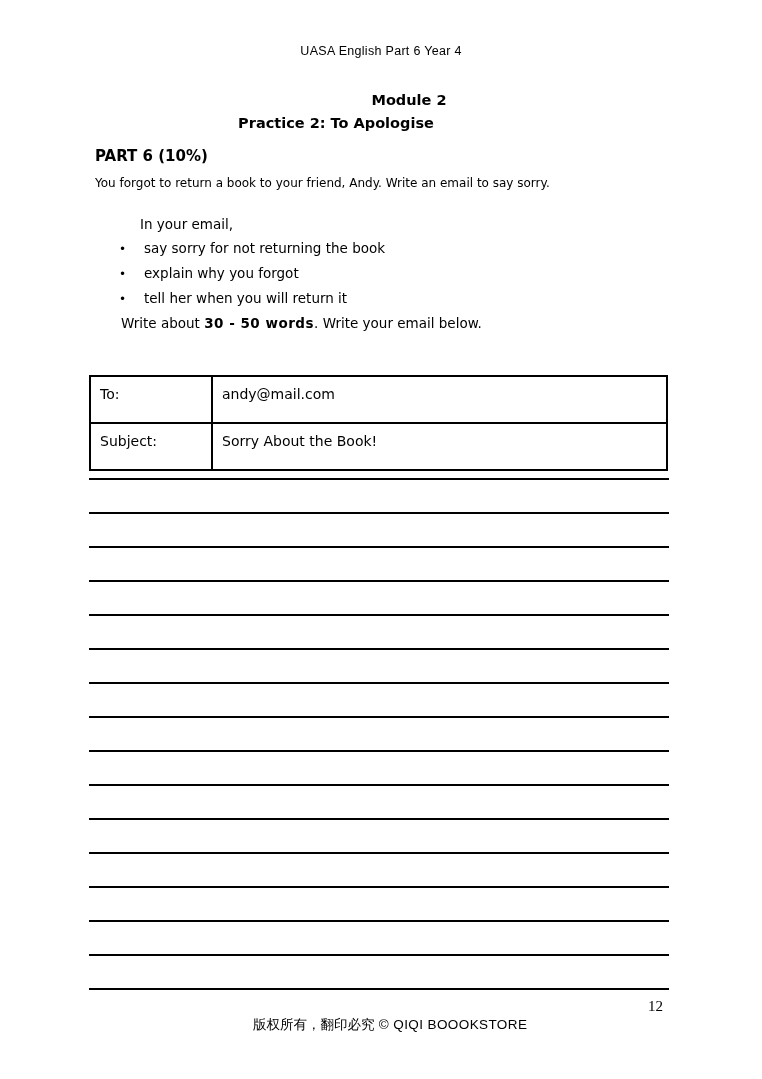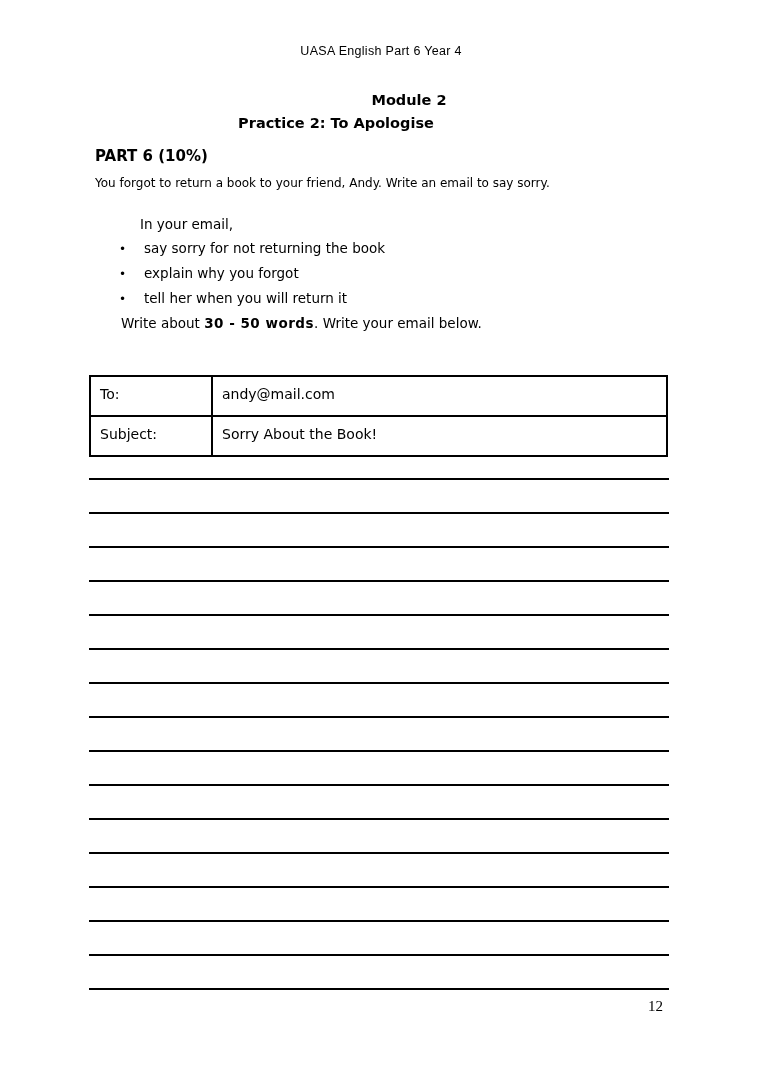--- a/index.html
+++ b/index.html
@@ -109,21 +109,21 @@
     position: absolute;
     top: 375px;
     left: 89px;
     width: 579px;
     border-collapse: collapse;
     table-layout: fixed;
   }
   .email-table td {
     border: 2px solid #000000;
     font-size: 14px;
-    padding: 0 0 5px 9px;
+    padding: 0 0 12px 9px;
     height: 33px;
     vertical-align: middle;
     white-space: nowrap;
     overflow: hidden;
   }
   .email-table td.label-cell {
     width: 111px;
   }
   .writing-lines {
     position: absolute;
@@ -224,14 +224,15 @@
       <div class="writing-line" style="top: 340px;"></div>
       <div class="writing-line" style="top: 374px;"></div>
       <div class="writing-line" style="top: 408px;"></div>
       <div class="writing-line" style="top: 442px;"></div>
       <div class="writing-line" style="top: 476px;"></div>
       <div class="writing-line" style="top: 510px;"></div>
     </div>
 
   <div class="page-number">12</div>
 
+  <div class="footer-copyright"><span class="footer-cjk">版权所有，翻印必究</span> <span class="footer-latin">© QIQI BOOOKSTORE</span></div>
 
 </div>
 
 </body></html>

